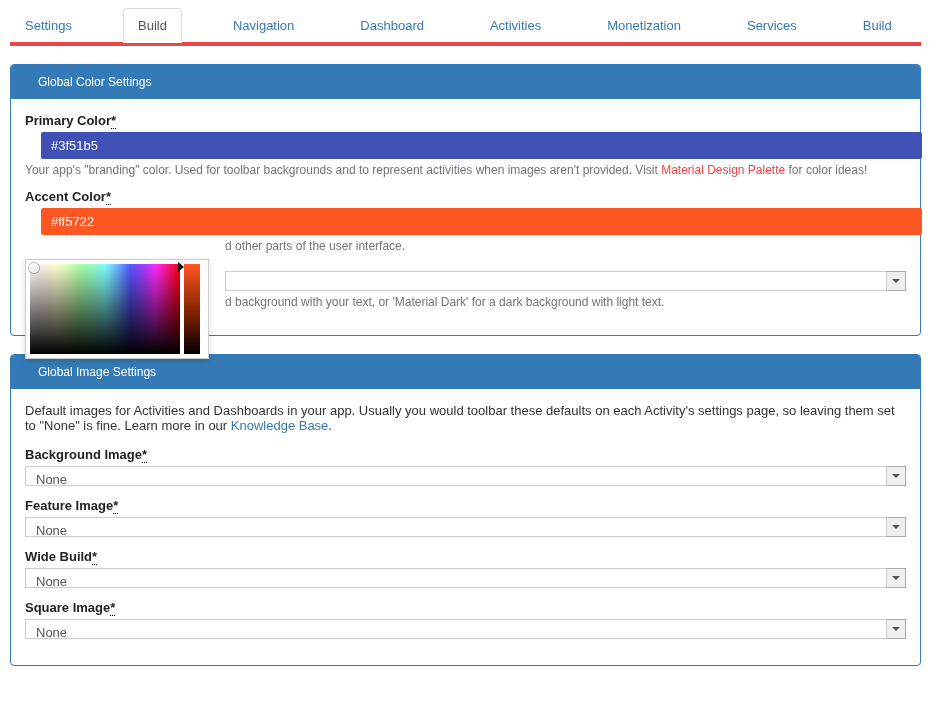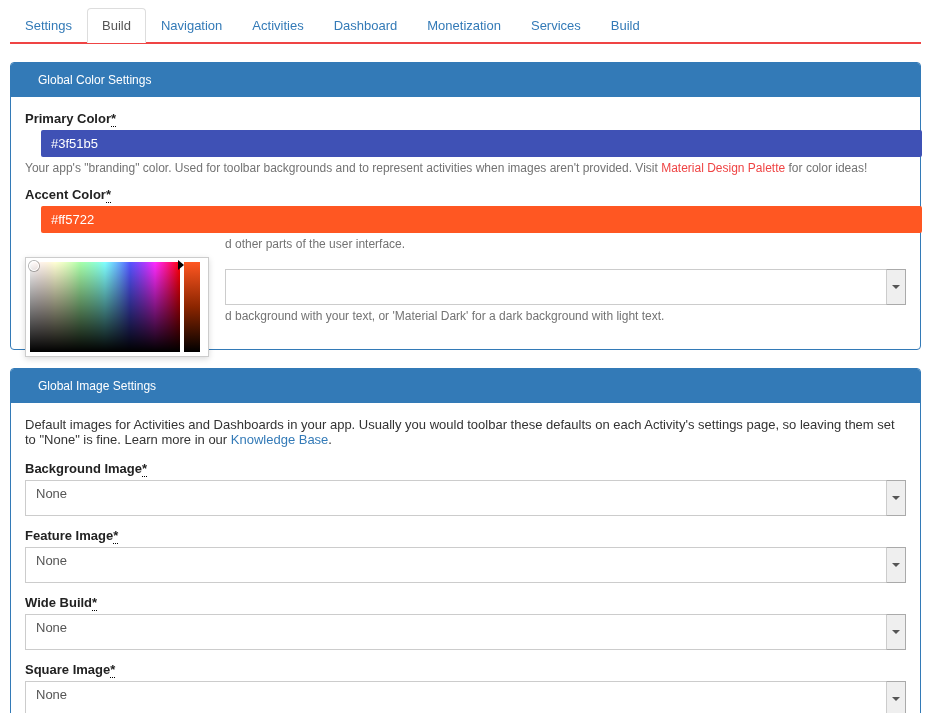--- a/index.html
+++ b/index.html
@@ -5,22 +5,23 @@
 * { box-sizing: border-box; margin: 0; padding: 0; }
 body {
   font-family: "Helvetica Neue", Helvetica, Arial, sans-serif;
   font-size: 13px;
   color: #333;
   background: #fff;
   padding: 0 10px 20px 10px;
 }
 .tabs {
   display: flex;
-  border-bottom: 2px solid #ef4444;
+  border-bottom: 4px solid #ef4444;
   margin: 8px 0 18px 0;
+  gap: 36px;
 }
 .tab {
   padding: 9px 14px;
   color: #337ab7;
   cursor: pointer;
   border: 1px solid transparent;
   border-radius: 4px 4px 0 0;
   margin-bottom: -1px;
   font-size: 13px;
 }
@@ -104,21 +105,21 @@
   border-right: 4px solid transparent;
   border-top: 4px solid #555;
 }
 .select-wrap .sel-display {
   flex: 1;
   border: 1px solid #ccc;
   border-right: none;
   padding: 5px 10px;
   color: #555;
   background: #fff;
-  height: 36px;
+  height: 20px;
   font-size: 13px;
 }
 .partial-text {
   color: #737373;
   font-size: 12px;
   margin-top: 4px;
 }
 
 .picker {
   position: absolute;
@@ -177,22 +178,22 @@
 }
 .intro-text a { color: #337ab7; text-decoration: none; }
 </style>
 </head>
 <body>
 
 <div class="tabs">
   <div class="tab">Settings</div>
   <div class="tab active">Build</div>
   <div class="tab">Navigation</div>
+  <div class="tab">Dashboard</div>
   <div class="tab">Activities</div>
-  <div class="tab">Dashboard</div>
   <div class="tab">Monetization</div>
   <div class="tab">Services</div>
   <div class="tab">Build</div>
 </div>
 
 <div class="panel">
   <div class="panel-heading">Global Color Settings</div>
   <div class="panel-body">
 
     <div class="form-group">

